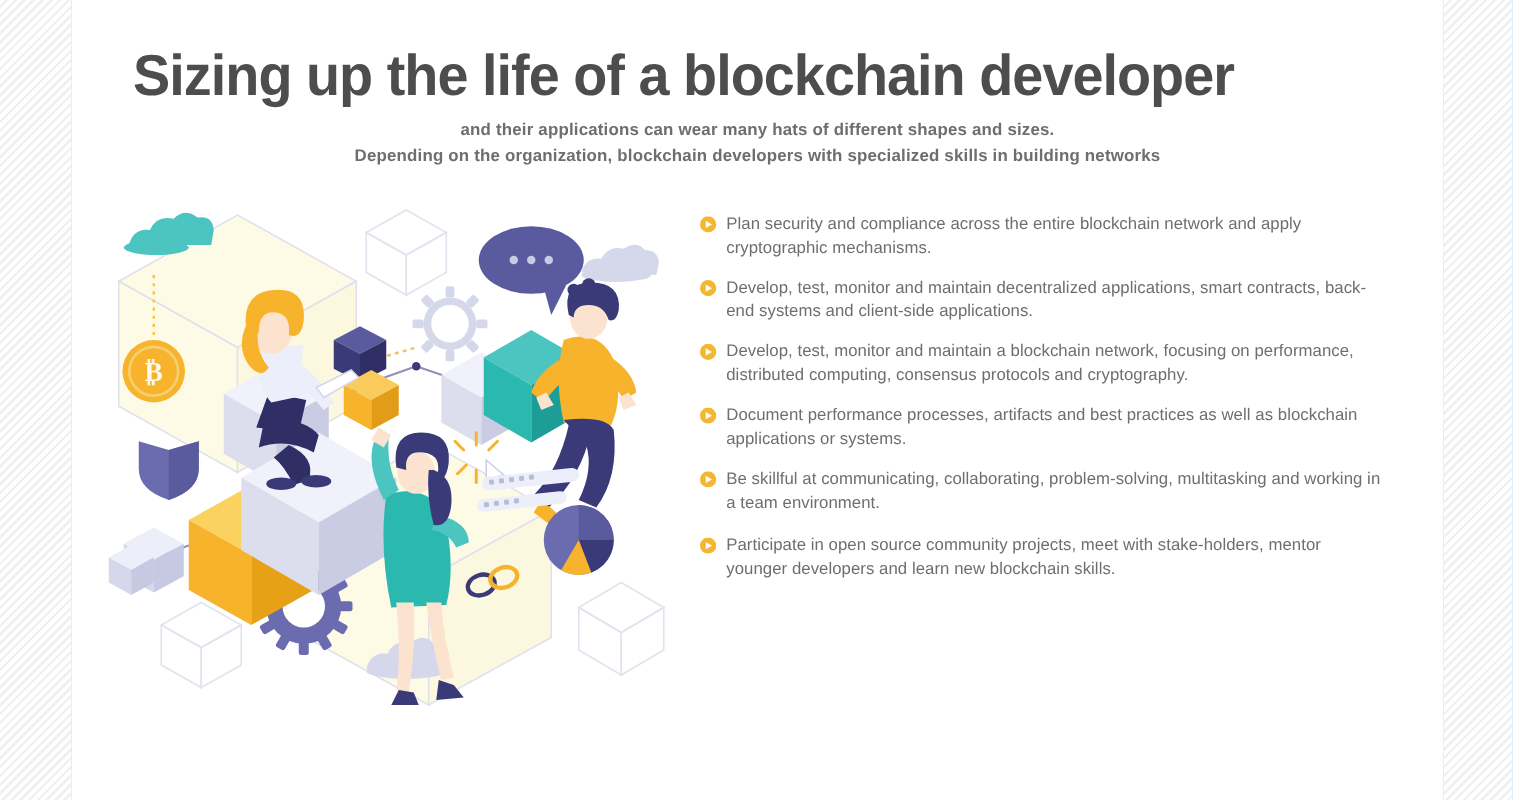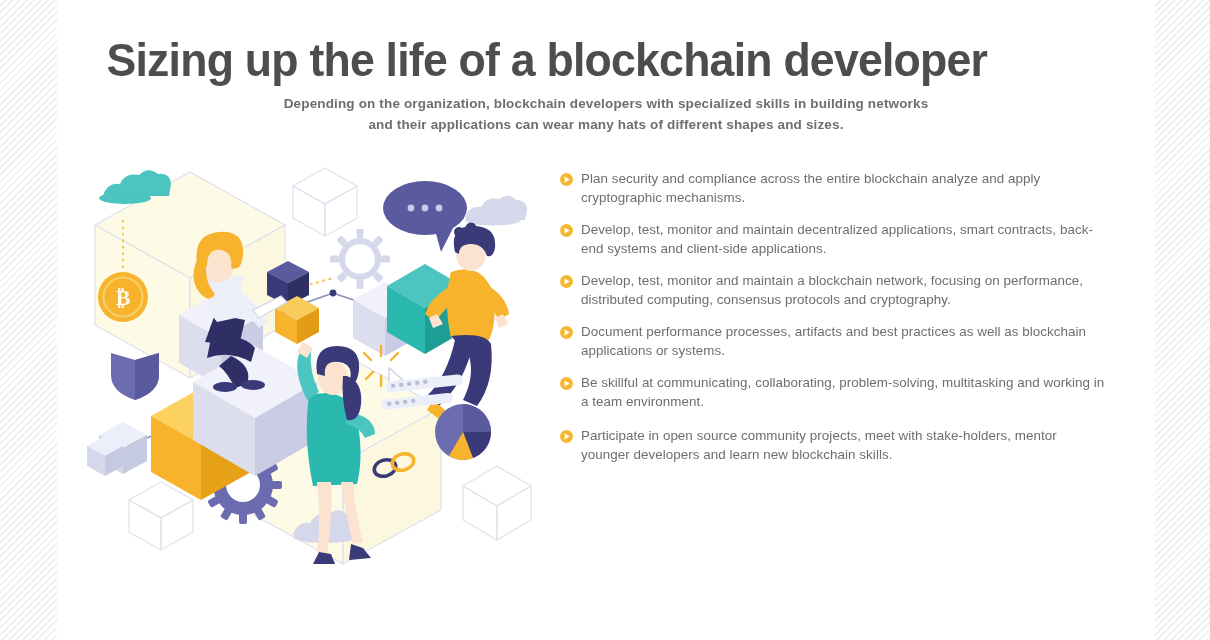--- a/index.html
+++ b/index.html
@@ -138,22 +138,22 @@
 <div id="page">
 
   <div class="hatch-band hatch-left"></div>
   <div class="hatch-band hatch-right"></div>
 
   <div class="canvas">
 
     <div class="header">
       <h1 class="title">Sizing up the life of a blockchain developer</h1>
       <div class="subtitle">
+        <span class="sub-line">and their applications can wear many hats of different shapes and sizes.</span>
         <span class="sub-line">Depending on the organization, blockchain developers with specialized skills in building networks</span>
-        <span class="sub-line">and their applications can wear many hats of different shapes and sizes.</span>
       </div>
     </div>
 
     <div class="body-wrap">
 
       <div class="illo">
         <svg width="470" height="440" viewBox="0 0 470 440" xmlns="http://www.w3.org/2000/svg">
           <defs>
             <clipPath id="clipAll">
                 <rect x="0" y="0" width="470" height="440"></rect>
@@ -419,21 +419,21 @@
       <ul class="bullets" style="list-style:none;margin:0;padding:0;">
 
 
         <li class="bullet-row">
           <span class="bullet-icon">
             <svg width="13" height="13" viewBox="0 0 13 13">
               <circle cx="6.5" cy="6.5" r="6.5" fill="#f5b730"></circle>
               <polygon points="4.6,3.6 9.6,6.5 4.6,9.4" fill="#ffffff"></polygon>
             </svg>
           </span>
-          <span class="bullet-text">Plan security and compliance across the entire blockchain analyze and apply cryptographic mechanisms.</span>
+          <span class="bullet-text">Plan security and compliance across the entire blockchain network and apply cryptographic mechanisms.</span>
         </li>
 
 
         <li class="bullet-row">
           <span class="bullet-icon">
             <svg width="13" height="13" viewBox="0 0 13 13">
               <circle cx="6.5" cy="6.5" r="6.5" fill="#f5b730"></circle>
               <polygon points="4.6,3.6 9.6,6.5 4.6,9.4" fill="#ffffff"></polygon>
             </svg>
           </span>

